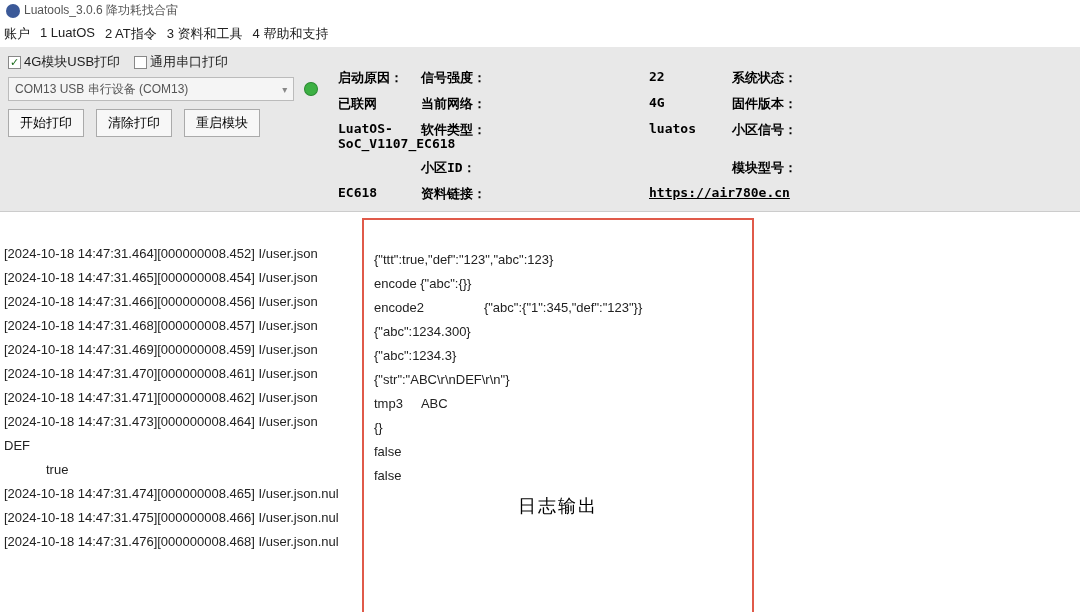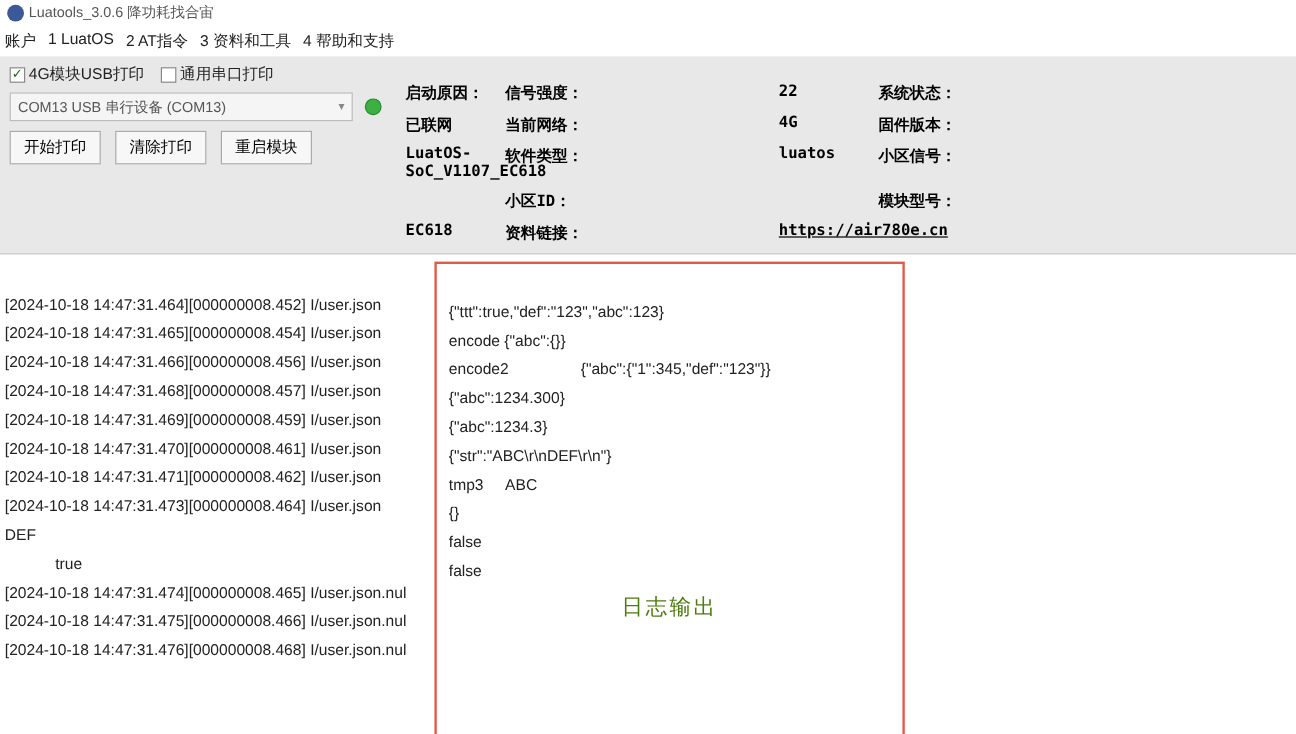--- a/index.html
+++ b/index.html
@@ -156,21 +156,21 @@
       font-size: 13px;
       color: #222;
       line-height: 24px;
       position: relative;
     }
     .log-right-label {
       position: absolute;
       left: 50%;
       transform: translateX(-50%);
       top: 274px;
-      color: #4d7c0f;
+      color: #000000;
       font-size: 18px;
       letter-spacing: 2px;
     }
     .encode2-pad { display:inline-block; width:60px; }
     .tmp3-pad { display:inline-block; width:18px; }
   </style>
 </head>
 <body>
 
 <div class="titlebar">

